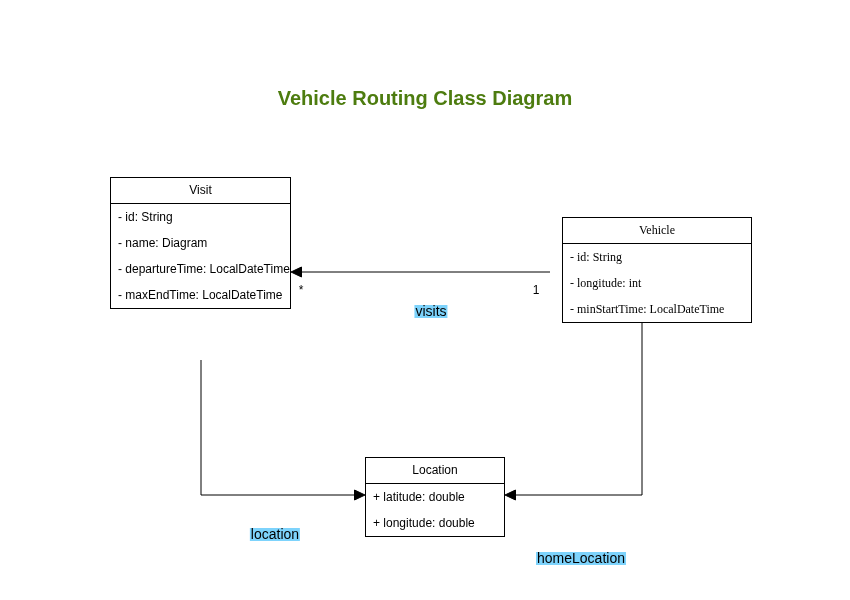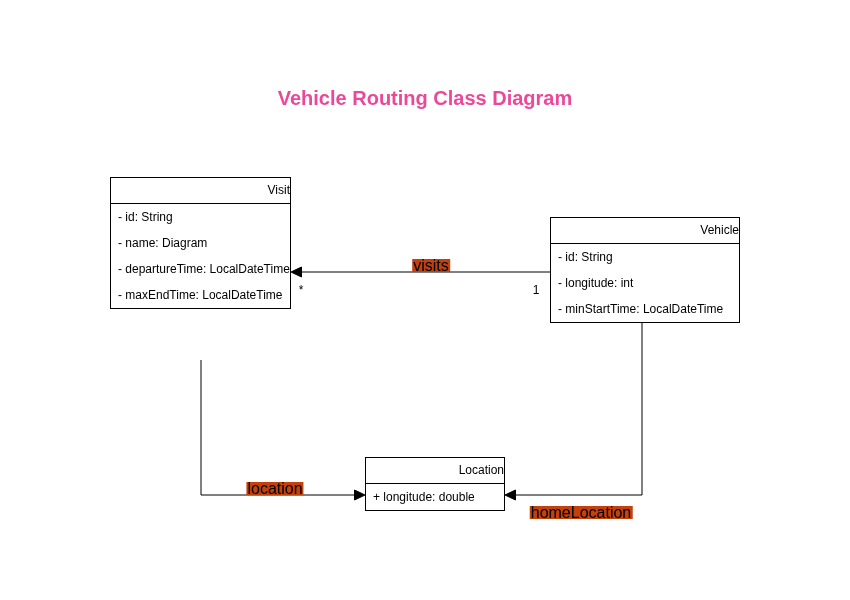--- a/index.html
+++ b/index.html
@@ -17,47 +17,47 @@
     overflow: hidden;
   }
   .diagram-title {
     position: absolute;
     left: 0;
     top: 87px;
     width: 850px;
     text-align: center;
     font-size: 20px;
     font-weight: bold;
-    color: #ec4899;
+    color: #4d7c0f;
   }
   .uml-class {
     position: absolute;
     background: #ffffff;
     border: 1px solid #000000;
     box-sizing: border-box;
   }
   .uml-class-name {
     height: 25px;
     line-height: 25px;
     border-bottom: 1px solid #000000;
-    text-align: right;
+    text-align: center;
     font-size: 12px;
     white-space: nowrap;
     overflow: hidden;
   }
   .uml-attr {
     height: 26px;
     line-height: 26px;
     padding-left: 7px;
     font-size: 12px;
     white-space: nowrap;
     overflow: hidden;
   }
   #visit-class    { left: 110px; top: 177px; width: 181px; }
-  #vehicle-class  { left: 550px; top: 217px; width: 190px; }
+  #vehicle-class  { left: 562px; top: 217px; width: 190px; font-family: Liberation Serif, serif; }
   #location-class { left: 365px; top: 457px; width: 140px; }
 
   #edge-layer {
     position: absolute;
     left: 0;
     top: 0;
     width: 850px;
     height: 600px;
   }
   #edge-layer path, #edge-layer polyline {
@@ -65,26 +65,27 @@
     stroke: #000000;
     stroke-width: 1;
   }
   #edge-layer polygon {
     fill: #000000;
     stroke: #000000;
   }
   .edge-label {
     position: absolute;
     transform: translateX(-50%);
-    font-size: 16px;
+    font-size: 14px;
     line-height: 13px;
     color: #000000;
-    background: #c2410c;
+    background: #7dd3fc;
     padding: 0 1px;
     white-space: nowrap;
+    margin-top: 46px;
   }
   .multiplicity {
     position: absolute;
     transform: translateX(-50%);
     font-size: 12px;
     line-height: 13px;
     color: #000000;
     white-space: nowrap;
   }
 </style>
@@ -128,20 +129,21 @@
     <div>
       <div class="uml-attr">- id: String</div>
       <div class="uml-attr">- longitude: int</div>
       <div class="uml-attr">- minStartTime: LocalDateTime</div>
     </div>
   </div>
 
   <div class="uml-class" id="location-class">
     <div class="uml-class-name">Location</div>
     <div>
+      <div class="uml-attr">+ latitude: double</div>
       <div class="uml-attr">+ longitude: double</div>
     </div>
   </div>
 
   <div class="edge-label" style="left:431px; top:259px;">visits</div>
   <div class="multiplicity" style="left:301px; top:284px;">*</div>
   <div class="multiplicity" style="left:536px; top:284px;">1</div>
   <div class="edge-label" style="left:275px; top:482px;">location</div>
   <div class="edge-label" style="left:581px; top:506px;">homeLocation</div>
 

